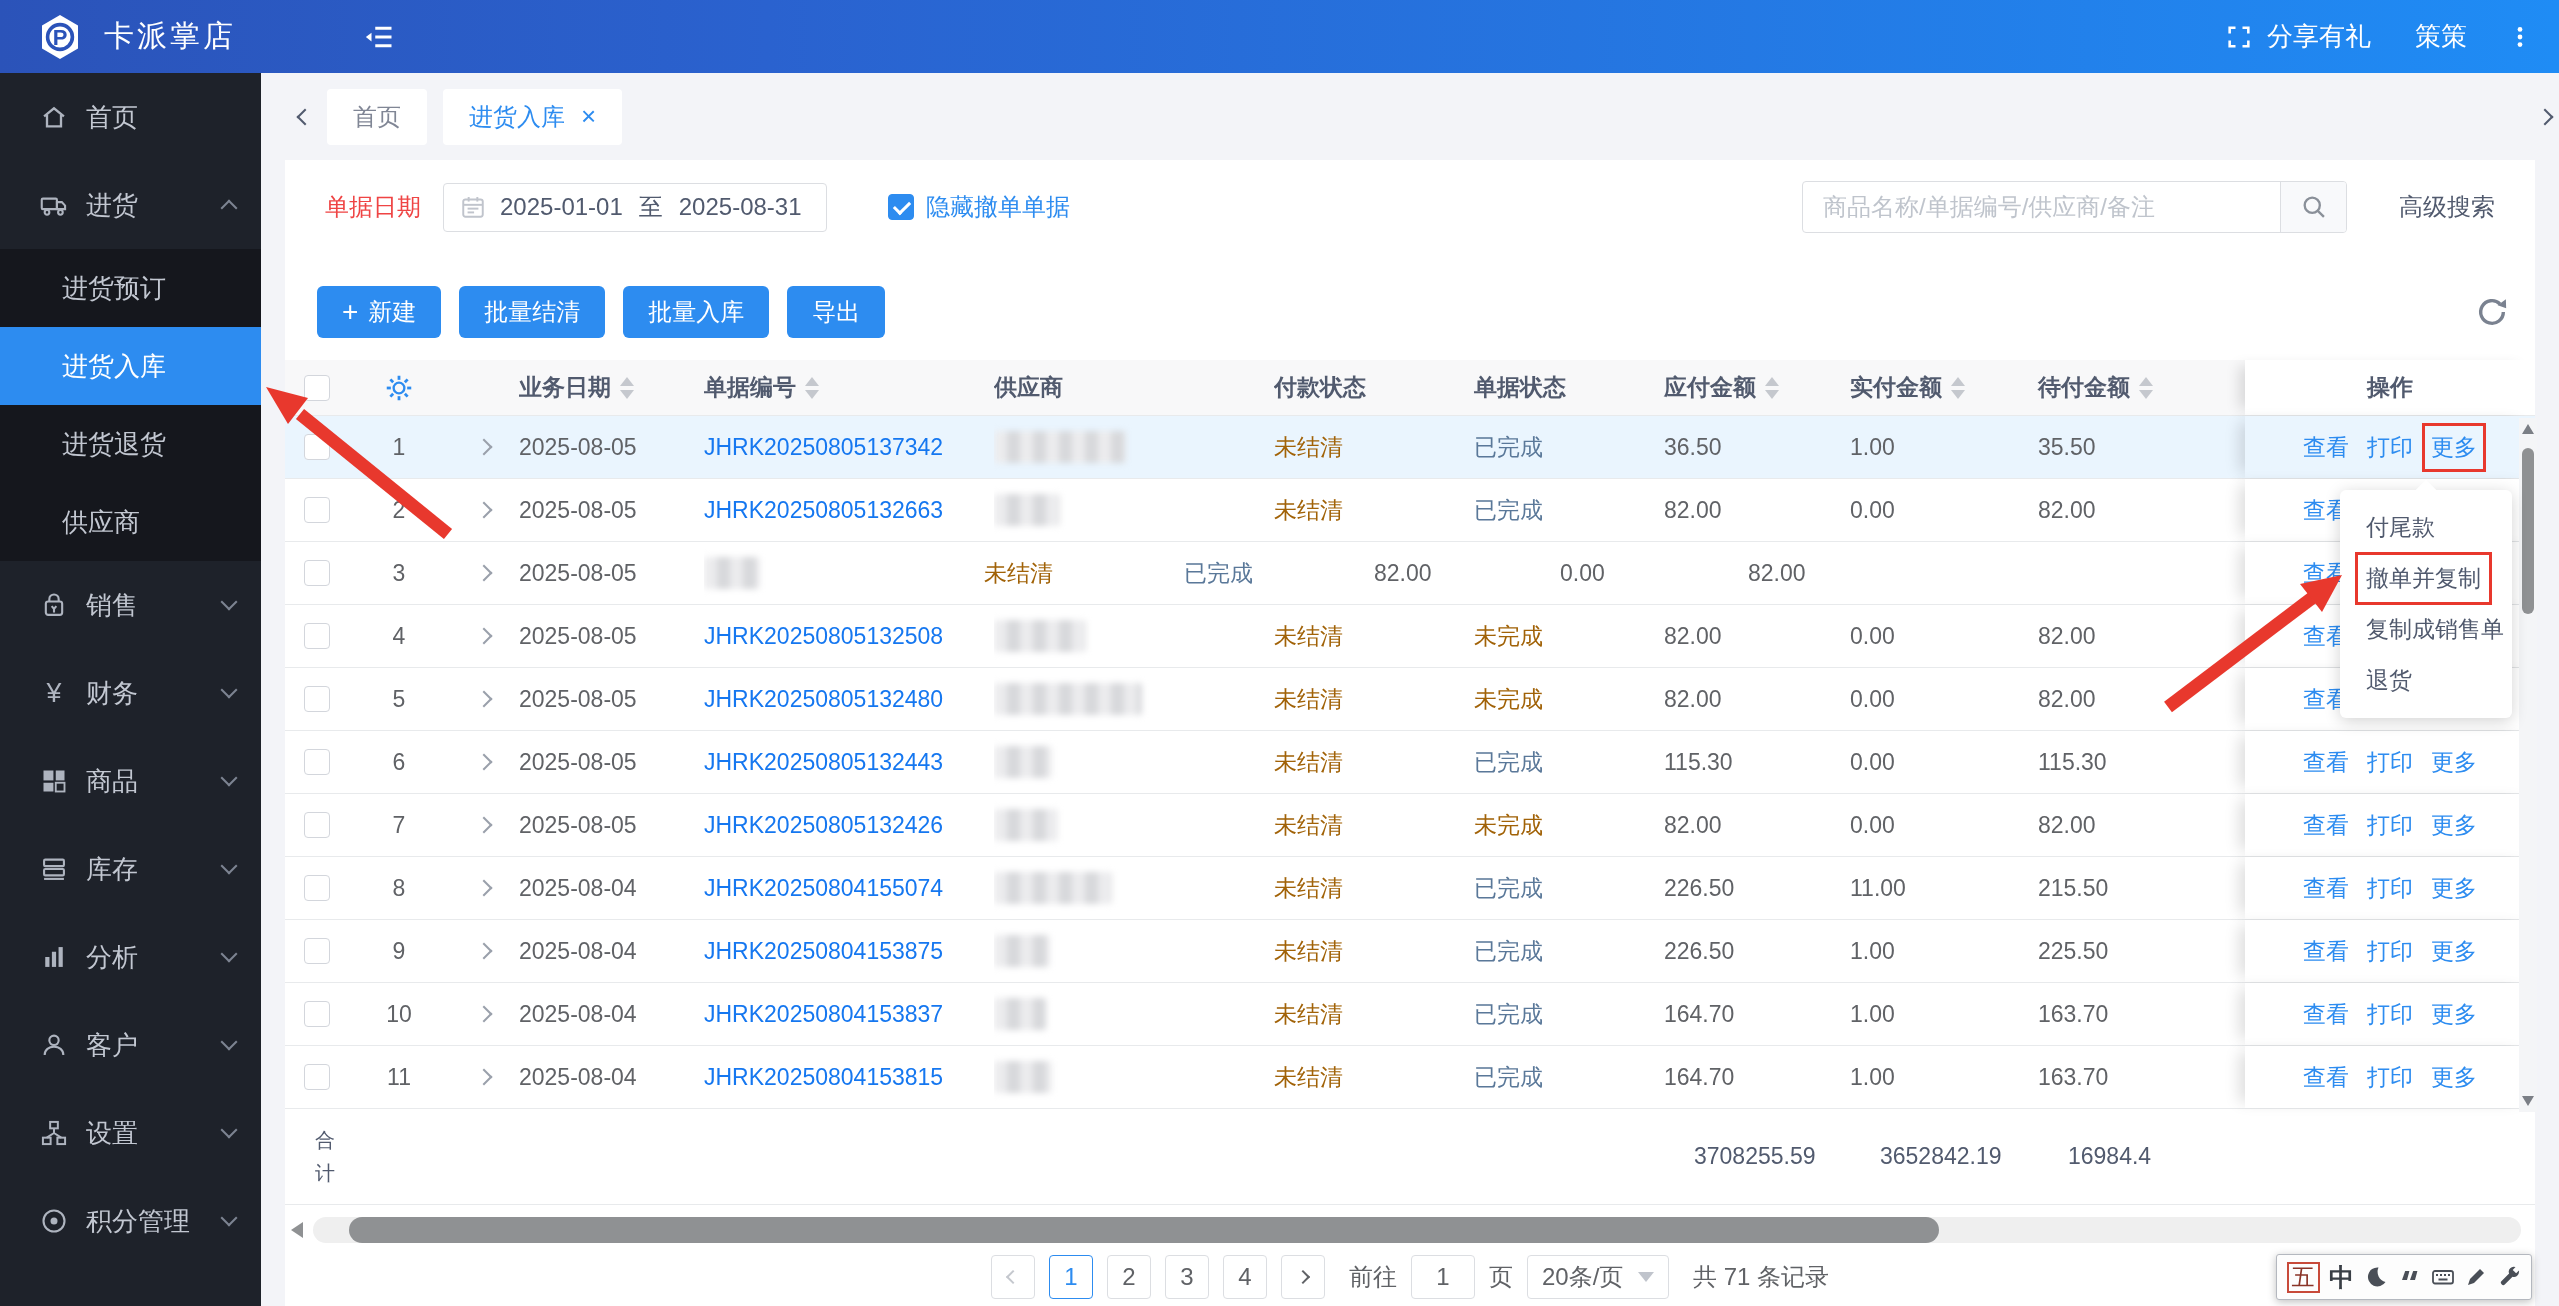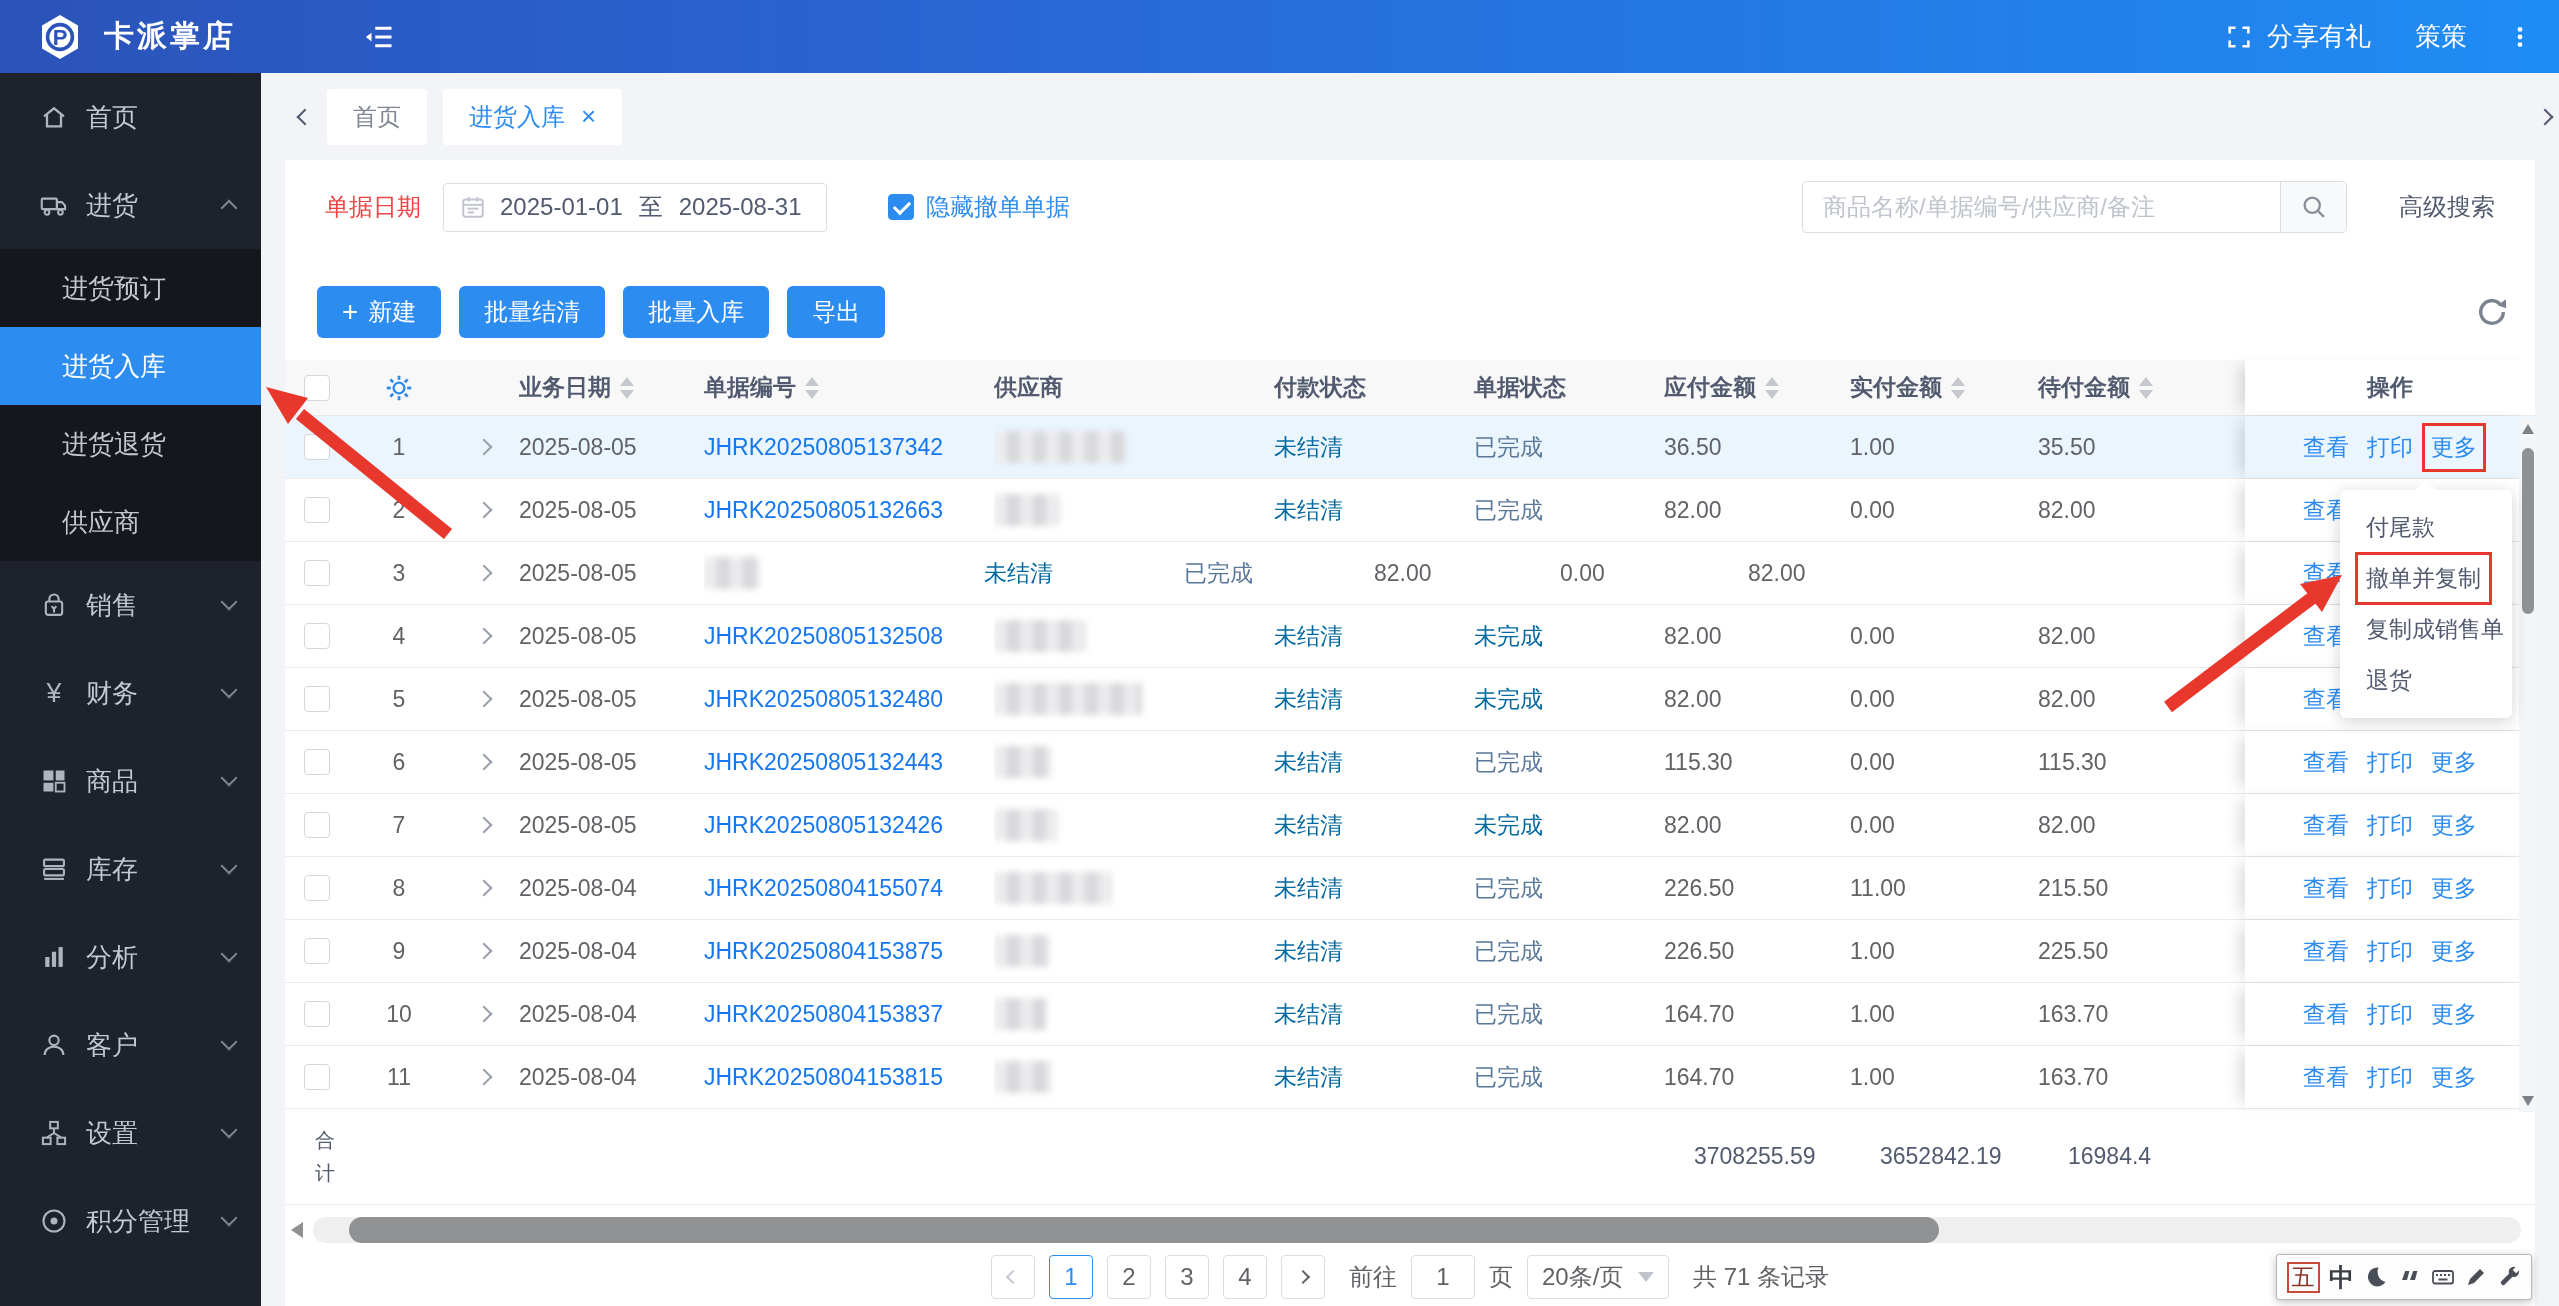--- a/index.html
+++ b/index.html
@@ -4,21 +4,21 @@
 <style>
   * { box-sizing: border-box; margin: 0; padding: 0; }
   body { background:#e9ebef; font-family:"Liberation Sans","DejaVu Sans",sans-serif; }
   .screen { position:relative; width:2559px; height:1306px; overflow:hidden; background:#f3f4f8; }
 
   
   .topbar { position:absolute; top:0; left:0; right:0; height:73px;
     background:linear-gradient(90deg,#2b53b9 0%,#2a62cf 30%,#1f8cf5 100%);
     display:flex; align-items:center; color:#fff; z-index:4; }
   .logo-badge { margin-left:36px; width:48px; height:48px; flex:0 0 auto; }
-  .app-title { font-size:30px; font-weight:700; margin-left:20px; letter-spacing:3px; }
+  .app-title { font-size:30px; font-weight:400; margin-left:20px; letter-spacing:3px; }
   .collapse-btn { margin-left:128px; width:30px; height:30px; cursor:pointer; }
   .topbar-right { margin-left:auto; display:flex; align-items:center; margin-right:26px; font-size:26px; }
   .fs-icon { width:28px; height:28px; margin-right:14px; }
   .share-label { margin-right:44px; cursor:pointer; }
   .username { margin-right:40px; cursor:pointer; }
   .dots-icon { width:26px; height:26px; }
 
   
   .sidebar { position:absolute; top:73px; left:0; width:261px; bottom:0; background:#1e222a; z-index:3; }
   .sb-item { height:88px; display:flex; align-items:center; padding-left:40px;
@@ -91,21 +91,21 @@
   .c-pay { width:180px; }
   .c-status { width:190px; padding-left:20px; }
   .c-amt1 { width:150px; padding-left:20px; }
   .c-amt2 { width:200px; padding-left:56px; }
   .c-amt3 { width:190px; padding-left:44px; }
   .c-sliver { flex:1 1 auto; }
   .c-action { width:290px; justify-content:center; gap:18px; color:#2d8cf0; background:inherit;
     box-shadow:-12px 0 14px -6px rgba(0,0,0,.13); position:relative; z-index:1; }
   .thead .c-action { background:#fff; }
   .doc-link { color:#1577f0; cursor:pointer; }
-  .red { color:#0369a1; }
+  .red { color:#a16207; }
   .status-done { color:#5a7899; }
   .gear-icon { width:28px; height:28px; color:#2d8cf0; cursor:pointer; }
   .sorter { display:inline-flex; flex-direction:column; margin-left:9px; gap:4px; cursor:pointer; }
   .sorter .tup { width:0; height:0; border-left:7px solid transparent; border-right:7px solid transparent; border-bottom:9px solid #c5c8ce; }
   .sorter .tdn { width:0; height:0; border-left:7px solid transparent; border-right:7px solid transparent; border-top:9px solid #c5c8ce; }
   .blur-block { height:32px; border-radius:3px; filter:blur(3px);
     background:repeating-linear-gradient(90deg,#ececee 0 13px,#d7d8db 13px 26px),
                repeating-linear-gradient(0deg,rgba(255,255,255,.5) 0 9px,rgba(180,182,188,.45) 9px 18px); }
   .act-link { cursor:pointer; white-space:nowrap; }
   .anno-outline { outline:3px solid #e8382d; outline-offset:6px; }

